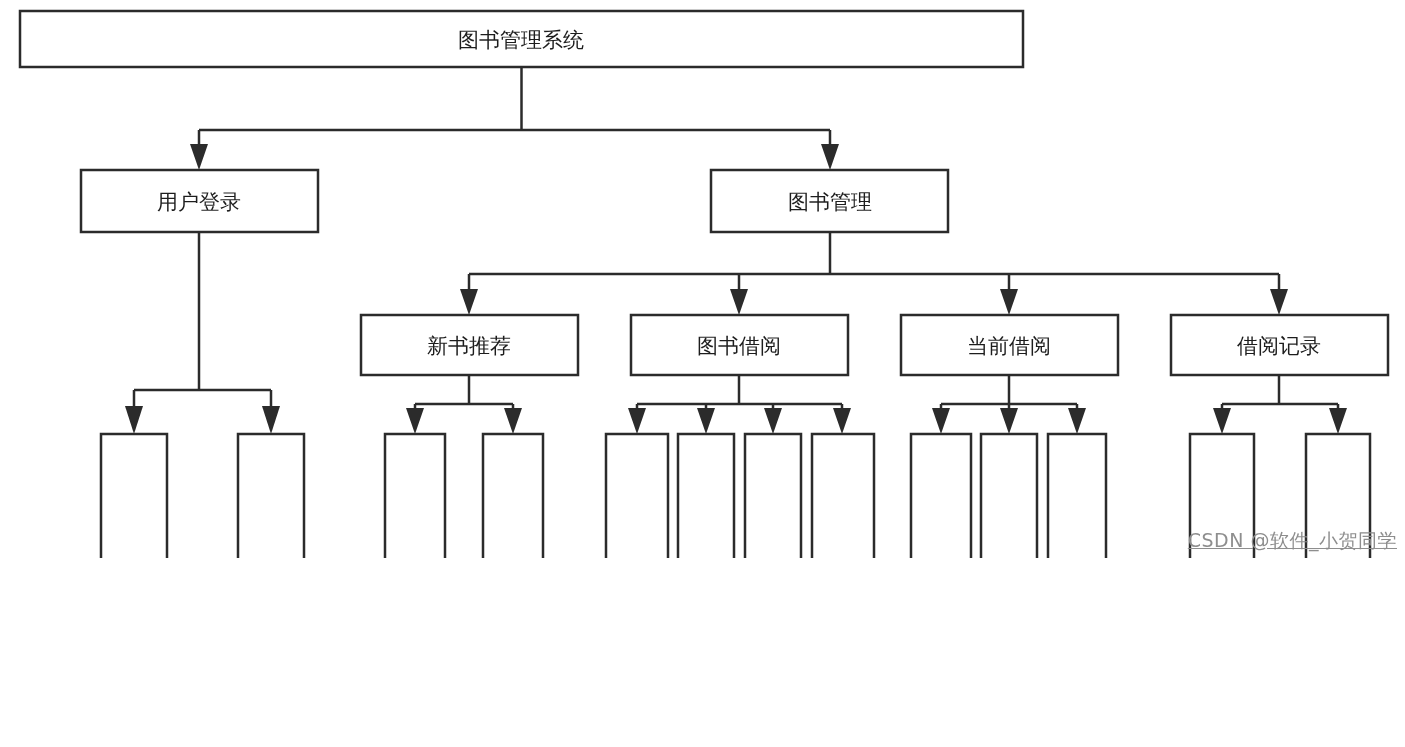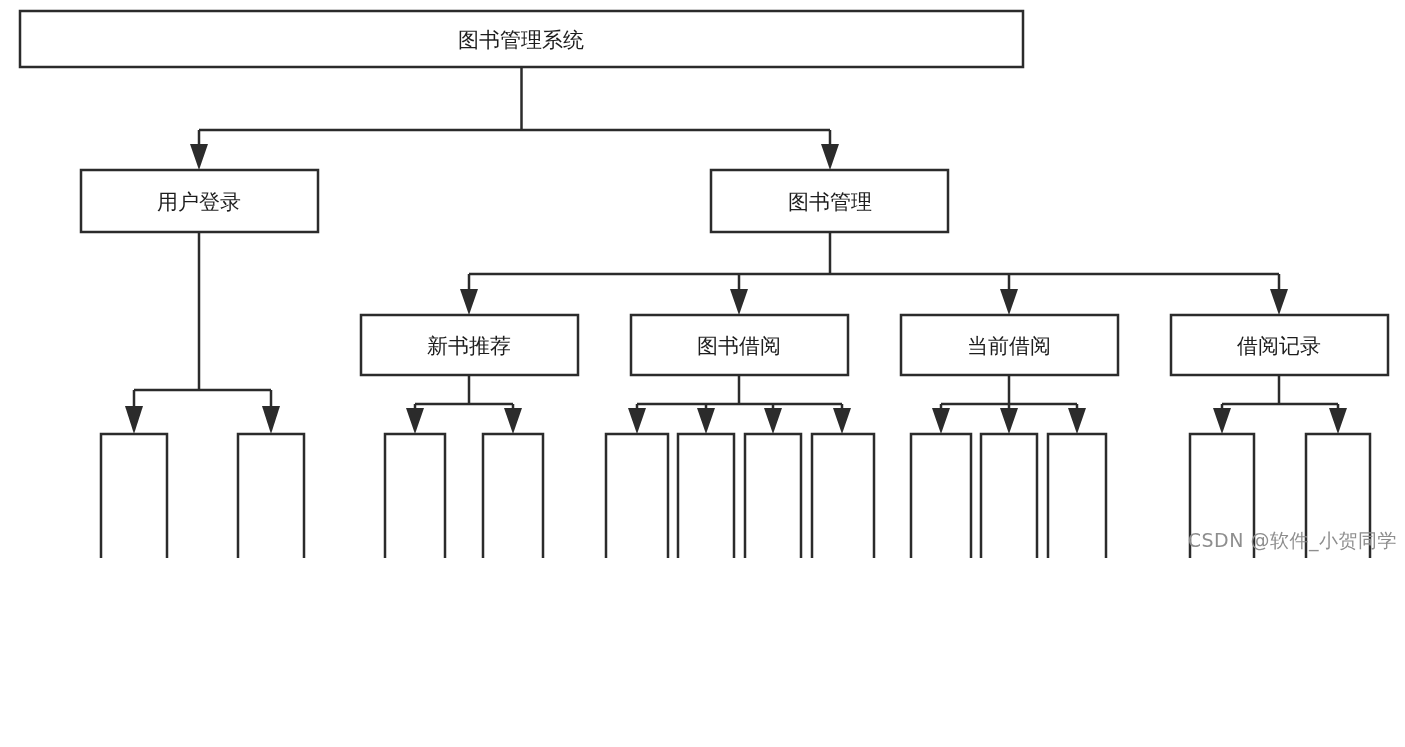--- a/index.html
+++ b/index.html
@@ -66,20 +66,21 @@
   .watermark {
     position: absolute;
     right: 8px;
     bottom: 4px;
     font-family: "DejaVu Sans", "Liberation Sans", sans-serif;
     font-size: 19px;
     color: #8e8e8e;
     letter-spacing: 0.5px;
     white-space: nowrap;
     pointer-events: none;
+    text-decoration: underline;
   }
 </style>
 </head>
 <body>
 
 <div id="canvas">
 
   <svg id="diagram" viewBox="0 0 1405 747">
 
     <g>

